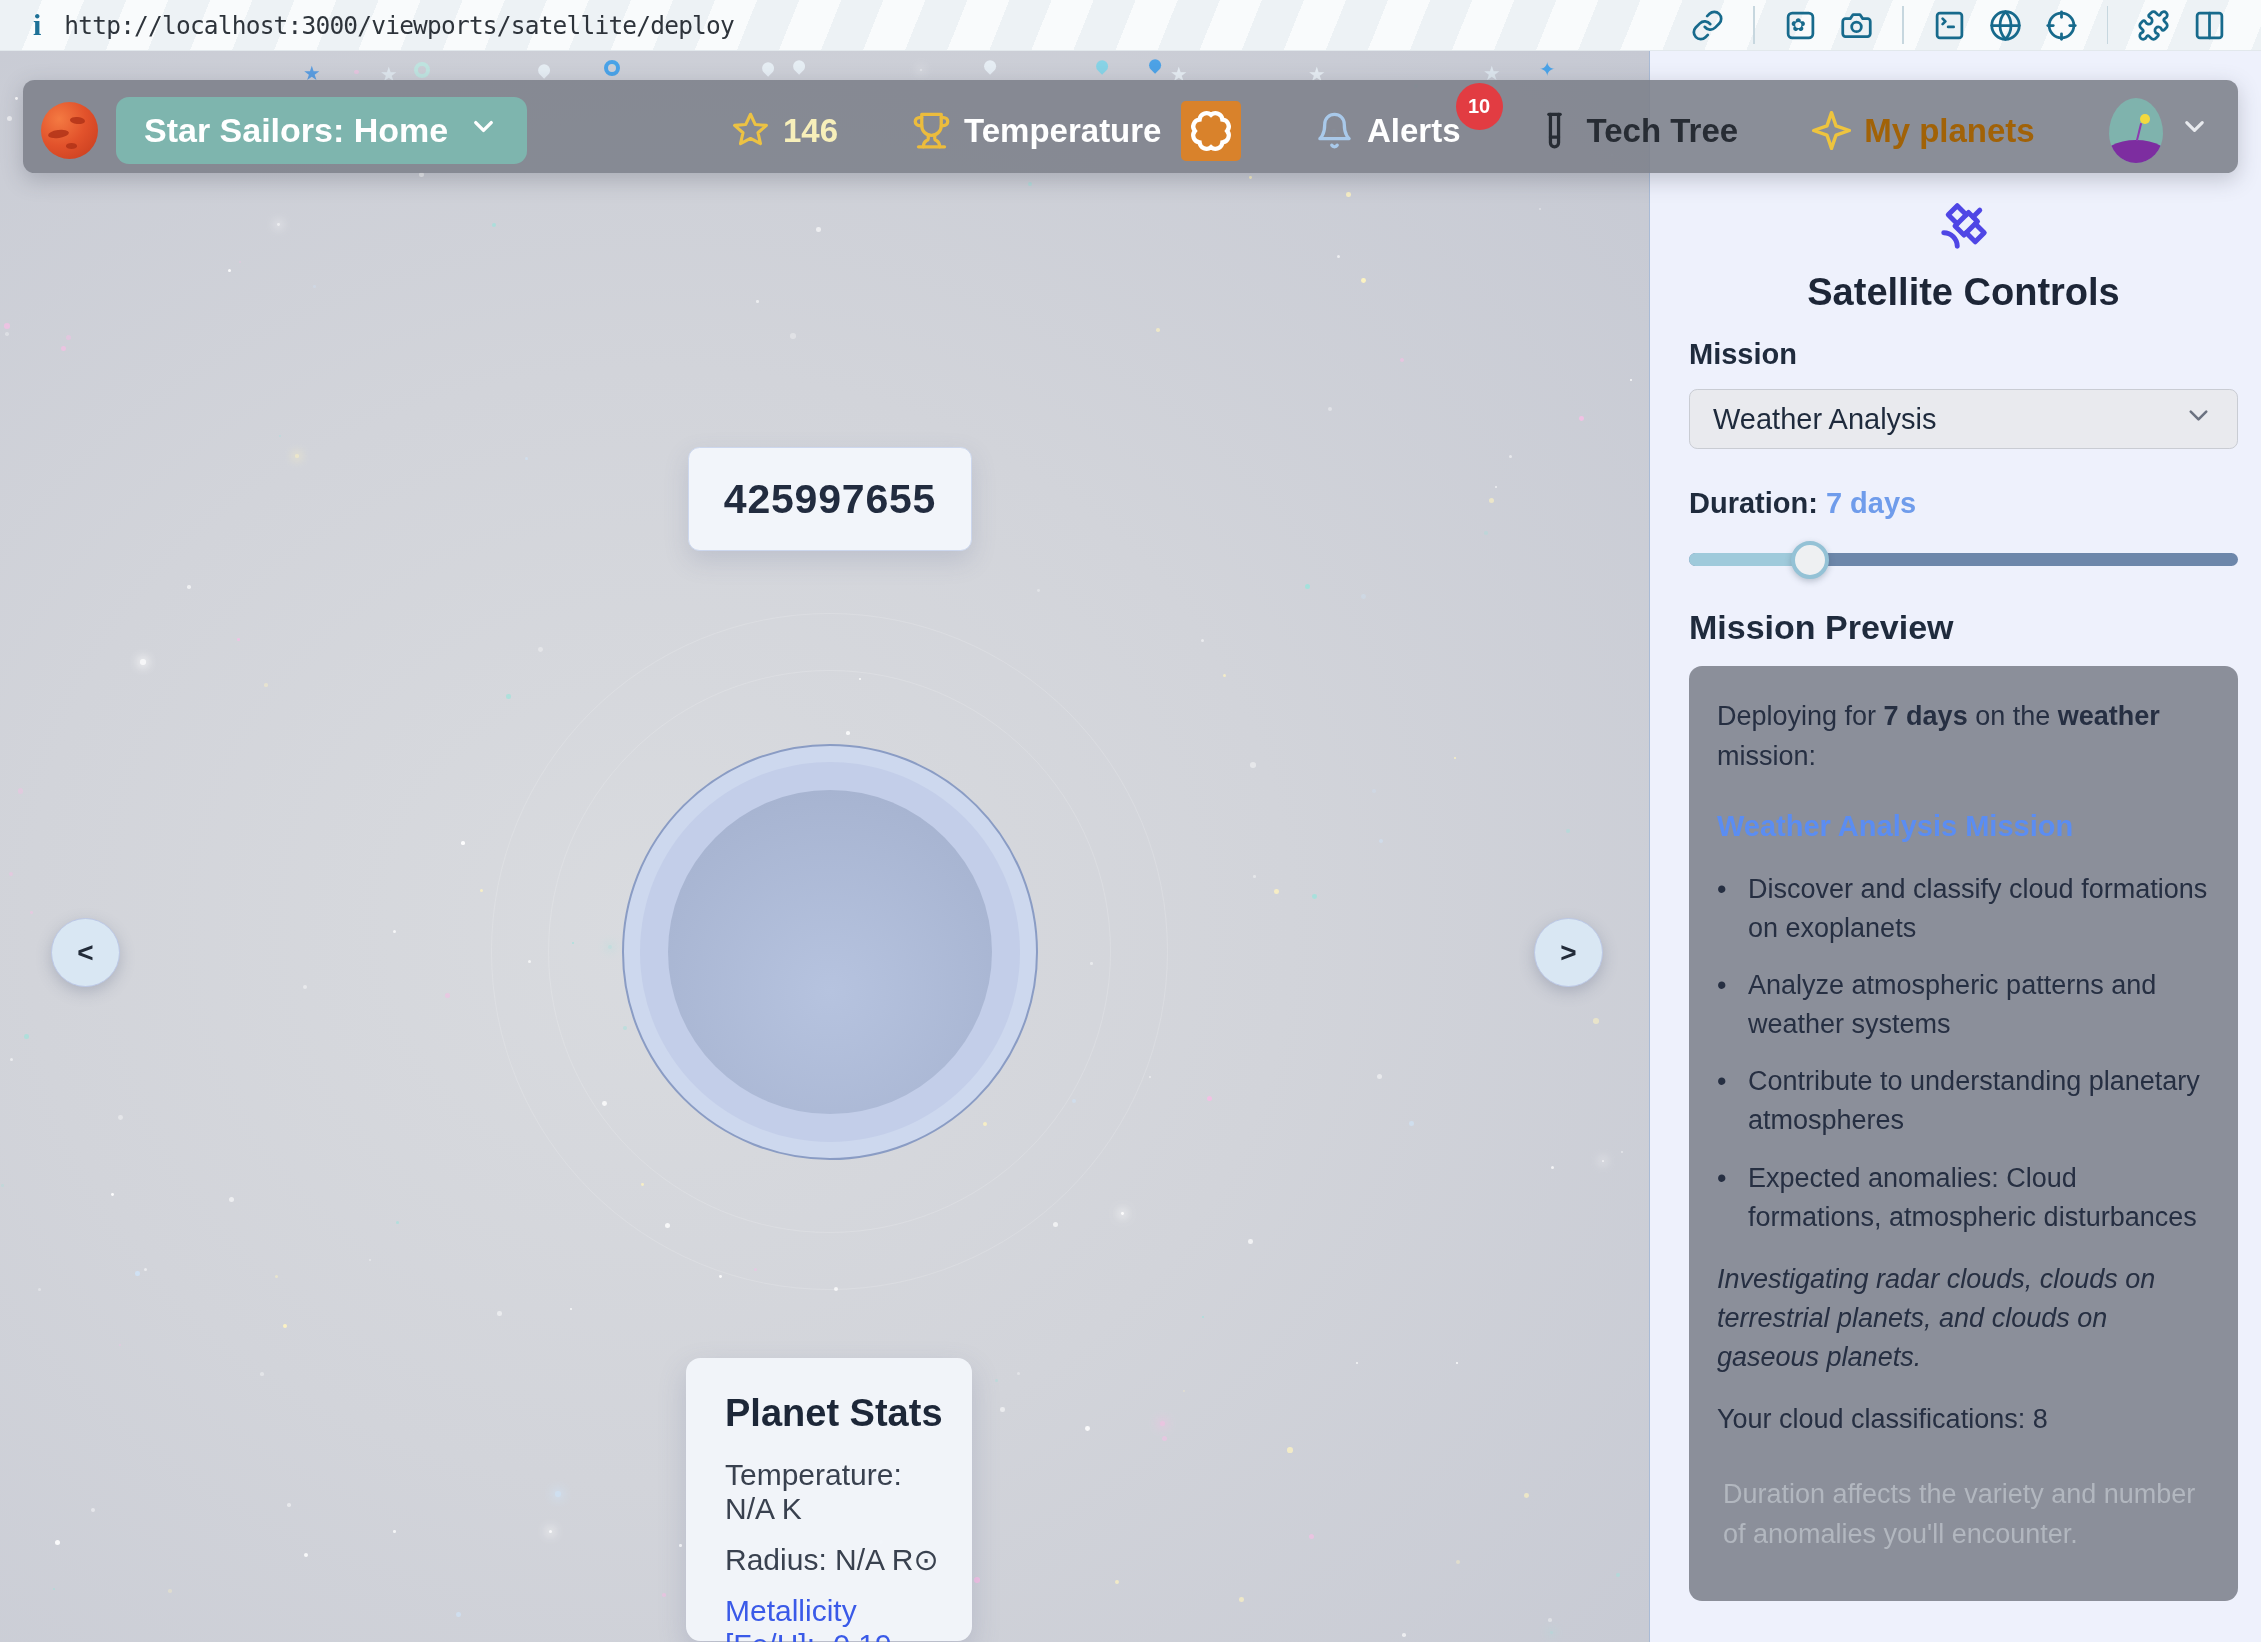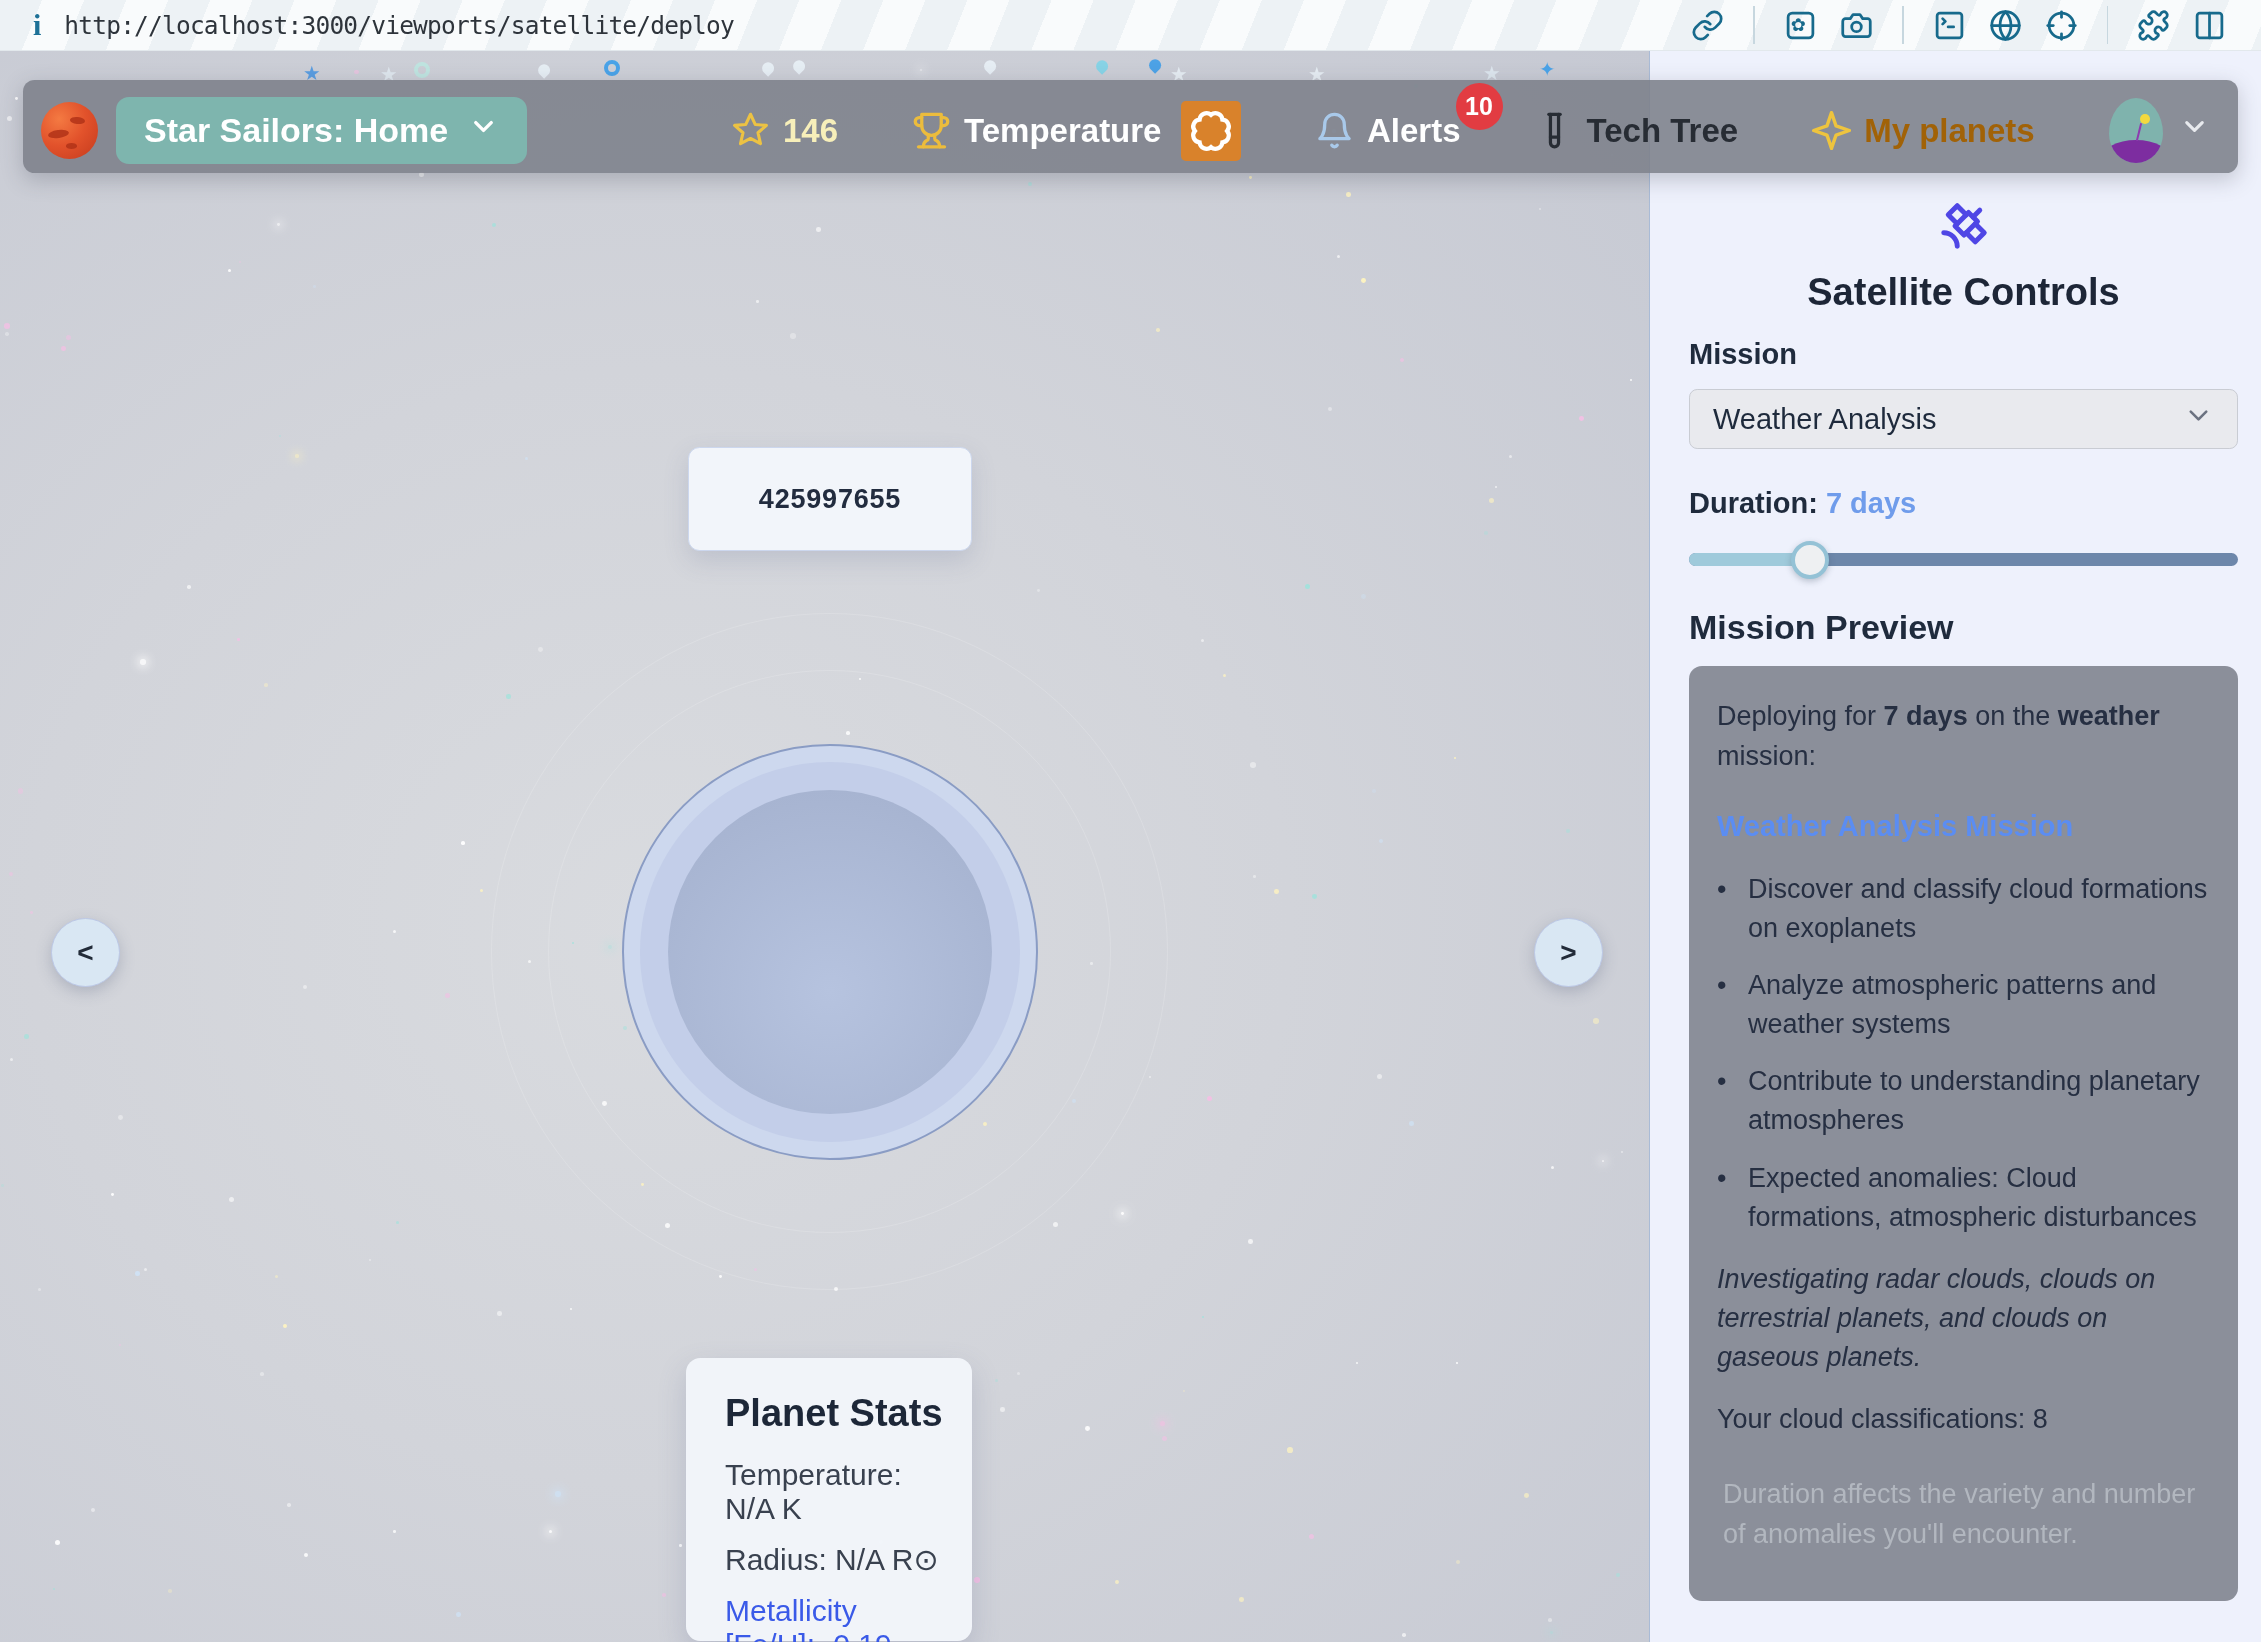--- a/index.html
+++ b/index.html
@@ -35,21 +35,21 @@
   .planet { position:absolute; left:622px; top:693px; width:416px; height:416px; border-radius:50%;
     background:#cdd8ee; border:2.4px solid #8a9cc4; }
   .planet .ring2 { position:absolute; inset:16.3px; border-radius:50%; background:#c3cee9; }
   .planet .core { position:absolute; inset:44px; border-radius:50%;
     background:radial-gradient(circle at 50% 62%, #b6c3df 0%, #a7b4d1 78%); }
 
   .planet-id-box { position:absolute; left:688px; top:396px; width:284px; height:104px;
     background:#f2f5fa; border:1.6px solid #ccd7ee; border-radius:11.4px;
     box-shadow:0 9.8px 24.5px rgba(90,100,140,.18);
     display:flex; align-items:center; justify-content:center;
-    font-size:27px; font-weight:700; color:#222c3f; letter-spacing:0.8px; }
+    font-size:41px; font-weight:700; color:#222c3f; letter-spacing:0.8px; }
 
   .nav-btn { position:absolute; width:69px; height:69px; border-radius:50%;
     background:#d9e7f3; border:1.6px solid #bcc8e6; cursor:pointer;
     display:flex; align-items:center; justify-content:center;
     font-size:28px; font-weight:700; color:#222b38;
     box-shadow:0 4.9px 14.7px rgba(80,90,120,.28); }
   .nav-prev { left:51px; top:867px; }
   .nav-next { left:1534px; top:867px; }
 
   .stats-card { position:absolute; left:686px; top:1299px; width:286px; height:283px;
@@ -78,21 +78,21 @@
 
   .hnav { margin-left:auto; display:flex; align-items:center; gap:74px; }
   .hnav-item { display:flex; align-items:center; gap:13px; font-size:33px; font-weight:700; color:#fff;
     position:relative; cursor:pointer; }
   .hi-icon svg { width:39px; height:39px; display:block; }
   .count-gold { color:#f7efba; }
   .mi-badge { width:60px; height:60px; background:#d9822b; border-radius:4.9px; margin-left:6.5px;
     display:flex; align-items:center; justify-content:center; }
   .mi-badge svg { width:46px; height:46px; }
   .alert-badge { position:absolute; top:-28px; right:-42px; width:47px; height:47px; border-radius:50%;
-    background:#e23c42; color:#fff; font-size:25px; font-weight:700;
+    background:#e23c42; color:#fff; font-size:20px; font-weight:700;
     display:flex; align-items:center; justify-content:center; }
   .dark-label { color:#272c34; }
   .cream-label { color:#a16207; }
   .avatar { width:54px; height:65px; position:relative; overflow:hidden; background:#7fb3ad;
     border-radius:50% 50% 50% 50% / 55% 55% 45% 45%; flex:none; }
   .avatar .hill { position:absolute; bottom:-16.3px; left:-8.2px; right:-8.2px; height:39px;
     background:#7d2da0; border-radius:50% 50% 0 0; }
   .avatar .stem { position:absolute; left:29px; top:24.5px; width:2.4px; height:18px; background:#8d3bb0; transform:rotate(14deg); }
   .avatar .dot { position:absolute; left:31px; top:16.3px; width:9.8px; height:9.8px; border-radius:50%; background:#f3d93e; }
   .av-chev { color:#e8eaee; margin-left:3.3px; }

